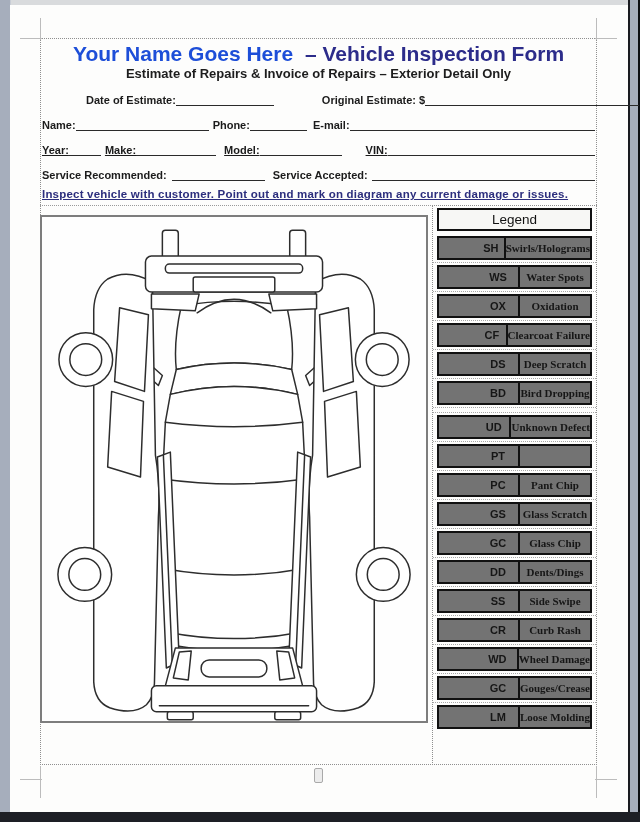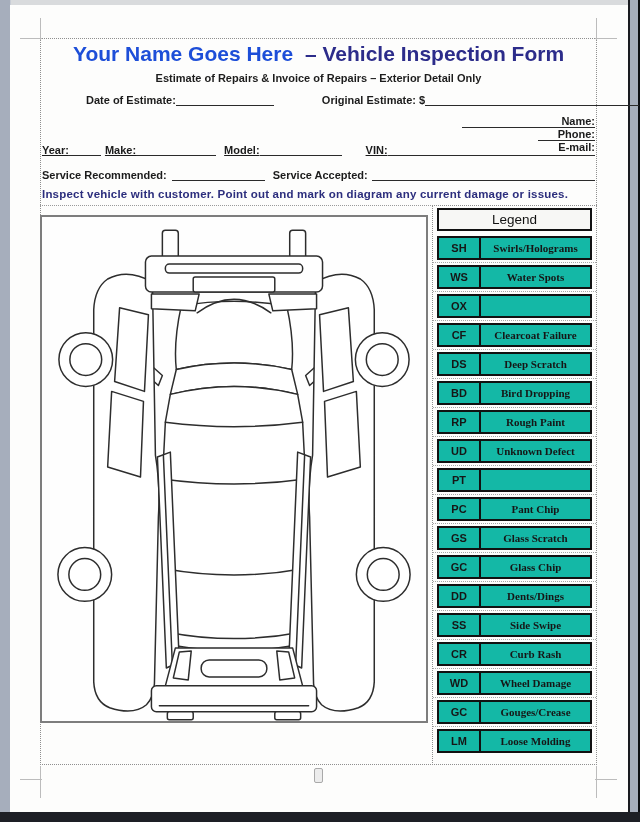--- a/index.html
+++ b/index.html
@@ -20,37 +20,37 @@
   .row-divider{left:40px;top:205px;width:557px;height:0;border-top:1px dotted #9a9a9a;}
   .crop{background:transparent;}
   .crop-h{height:0;border-top:1px solid #bcbcbc;width:22px;}
   .crop-v{width:0;border-left:1px solid #bcbcbc;height:22px;}
   .para-mark{left:314px;top:768px;width:7px;height:13px;border:1px solid #a9a9a9;border-radius:2px;background:#ececec;}
   
   .header{left:40px;top:42px;width:557px;text-align:center;}
   .title{font-size:21px;font-weight:700;line-height:24px;white-space:nowrap;}
   .title .red{color:#1d4ed8;}
   .title .blue{color:#2c2c8a;margin-left:6px;}
-  .subtitle{font-size:11px;font-weight:700;color:#1d1d1d;margin-top:6px;}
+  .subtitle{font-size:13px;font-weight:700;color:#1d1d1d;margin-top:0;}
   
   .frow{left:42px;width:553px;height:16px;display:flex;align-items:flex-end;font-size:11px;font-weight:700;color:#1b1b1b;}
   .frow .lab{white-space:nowrap;}
   .fline{border-bottom:1.4px solid #2a2a2a;height:12px;display:inline-block;}
   .grow{flex:1 1 auto;}
-  .instruction{left:42px;top:188px;width:553px;font-size:11.5px;font-weight:700;color:#2c2e7d;white-space:nowrap;letter-spacing:.2px;}
+  .instruction{left:42px;top:188px;width:553px;font-size:11.5px;font-weight:700;color:#2c2e7d;text-decoration:underline;white-space:nowrap;letter-spacing:.2px;}
   
   .diagram-box{left:40px;top:215px;width:388px;height:508px;border:2px solid #7d7d7d;box-sizing:border-box;background:#fefefe;}
   .diagram-box svg{display:block;width:100%;height:100%;}
   svg .sh{fill:#ffffff;stroke:#2d2d2d;stroke-width:1.5;stroke-linejoin:round;}
   svg .nf{fill:none;stroke:#2d2d2d;stroke-width:1.5;stroke-linecap:round;}
   
   .legend{left:432px;top:205px;width:165px;height:560px;border:1px dotted #8f8f8f;box-sizing:border-box;padding:2px 4px;}
   .legend-title-box{height:19px;border:2px solid #111;background:#f7f7f5;display:flex;align-items:center;justify-content:center;
     font-size:13.5px;color:#111;margin-bottom:5px;}
-  .leg-row{display:flex;height:20px;border:2px solid #111;background:#14b8a6;}
+  .leg-row{display:flex;height:20px;border:2px solid #111;background:#737373;padding-left:39px;}
   .leg-code{width:40px;border-right:2px solid #111;display:flex;align-items:center;justify-content:center;
     font-size:11px;font-weight:700;color:#161616;}
   .leg-label{flex:1;display:flex;align-items:center;justify-content:center;
     font-size:11px;font-weight:700;color:#161616;white-space:nowrap;font-family:Liberation Serif, serif;}
   .leg-sep{height:5px;margin:0 -4px;position:relative;}
   .leg-sep::after{content:'';position:absolute;left:0;right:0;top:2px;border-top:1px dotted #a8a8a8;}
 </style>
 </head>
 <body>
 
@@ -81,21 +81,21 @@
 </div>
 
 <div class="abs frow" style="top:90px;padding-left:44px;">
   <span class="lab">Date of Estimate:</span>
   <span class="fline" style="width:98px;"></span>
   <span style="width:48px;"></span>
   <span class="lab">Original Estimate: $</span>
   <span class="fline grow"></span>
 </div>
 
-<div class="abs frow" style="top:115px;flex-direction:column;">
+<div class="abs frow" style="top:115px;">
   <span class="lab">Name:</span>
   <span class="fline" style="width:133px;"></span>
   <span style="width:4px;"></span>
   <span class="lab">Phone:</span>
   <span class="fline" style="width:57px;"></span>
   <span style="width:6px;"></span>
   <span class="lab">E-mail:</span>
   <span class="fline grow"></span>
 </div>
 
@@ -185,41 +185,38 @@
     <div class="leg-label">Swirls/Holograms</div>
   </div>
 <div class="leg-sep"></div>
   <div class="leg-row">
     <div class="leg-code">WS</div>
     <div class="leg-label">Water Spots</div>
   </div>
 <div class="leg-sep"></div>
   <div class="leg-row">
     <div class="leg-code">OX</div>
+    <div class="leg-label">Oxidation</div>
   </div>
 <div class="leg-sep"></div>
   <div class="leg-row">
     <div class="leg-code">CF</div>
     <div class="leg-label">Clearcoat Failure</div>
   </div>
 <div class="leg-sep"></div>
   <div class="leg-row">
     <div class="leg-code">DS</div>
     <div class="leg-label">Deep Scratch</div>
   </div>
 <div class="leg-sep"></div>
   <div class="leg-row">
     <div class="leg-code">BD</div>
     <div class="leg-label">Bird Dropping</div>
   </div>
 <div class="leg-sep"></div>
-  <div class="leg-row">
-    <div class="leg-code">RP</div>
-    <div class="leg-label">Rough Paint</div>
-  </div>
 <div class="leg-sep"></div>
   <div class="leg-row">
     <div class="leg-code">UD</div>
     <div class="leg-label">Unknown Defect</div>
   </div>
 <div class="leg-sep"></div>
   <div class="leg-row">
     <div class="leg-code">PT</div>
   </div>
 <div class="leg-sep"></div>

